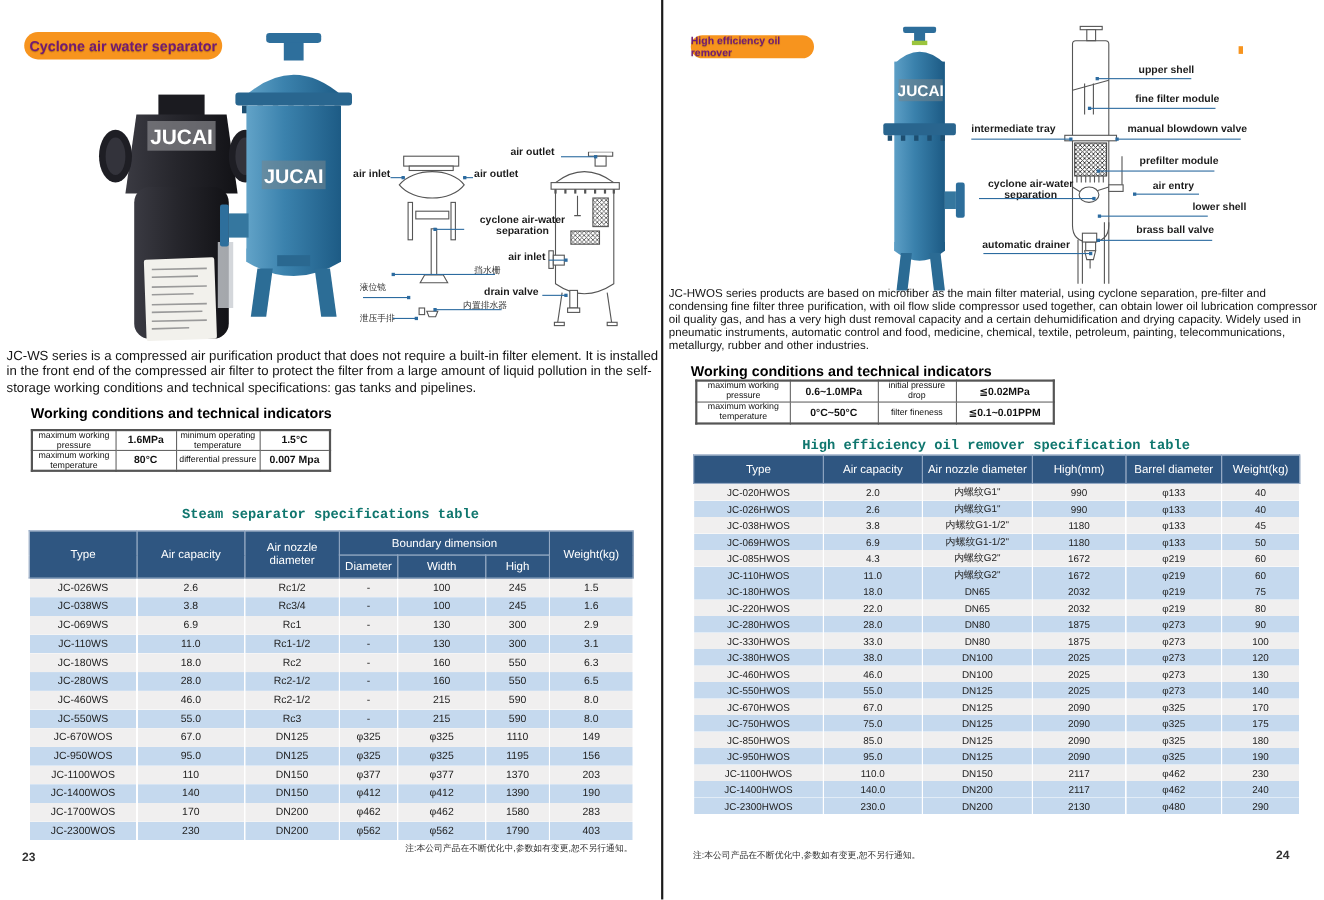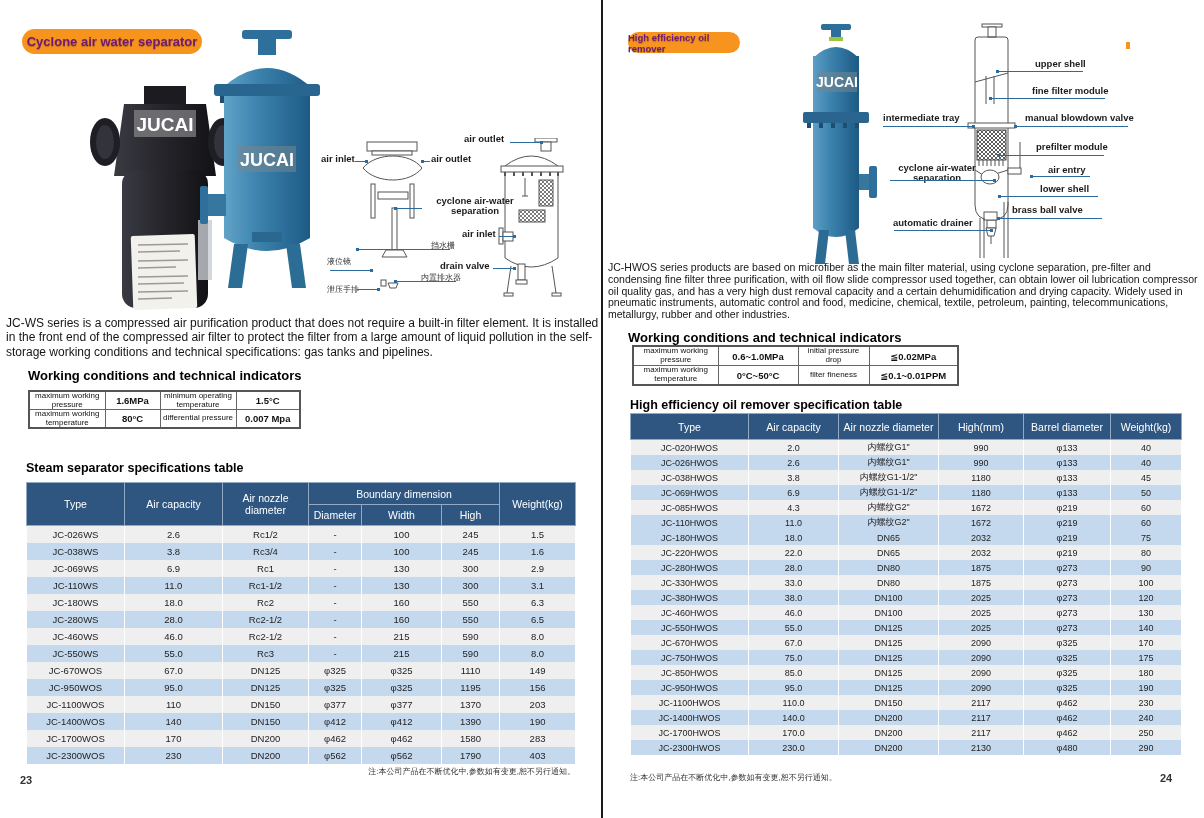--- a/index.html
+++ b/index.html
@@ -23,21 +23,21 @@
   
   .wtable{position:absolute;border-collapse:collapse;border:2px solid #555;}
   .wtable td{border:1px solid #666;text-align:center;vertical-align:middle;padding:0 2px;}
   .wtable td.lbl{font-size:8px;line-height:8.6px;color:#111;}
   .wtable td.val{font-size:9.5px;font-weight:600;color:#111;}
   .wt-l{left:28px;top:390px;}
   .wt-l td{height:17px;}
   .wt-r{left:632px;top:345px;}
   .wt-r td{height:18px;}
   
-  .spec-title{position:absolute;font-weight:bold;font-size:12.5px;text-align:left;color:#000000;}
+  .spec-title{position:absolute;font-weight:bold;font-size:12.5px;text-align:center;color:#0f766e;font-family:Liberation Mono, monospace;}
   table.spec{position:absolute;border-collapse:collapse;table-layout:fixed;}
   table.spec th{background:#2F5681;color:#fff;font-weight:normal;font-size:10.5px;
                 border:1px solid #94A9C4;padding:0;}
   table.spec td{text-align:center;color:#222;border-left:1px solid #fff;border-right:1px solid #fff;
                 padding:0;overflow:hidden;white-space:nowrap;}
   .spec-l{left:26px;top:482px;width:549px;}
   .spec-l td{height:17px;font-size:9.5px;}
   .spec-r{left:630px;top:413px;width:551px;}
   .spec-r td{height:15px;font-size:9px;}
   .spec-r th{height:25px;}
@@ -473,24 +473,24 @@
     <div class="ldot" style="left:1014px;top:125px"></div>
   <span class="dlabel" style="left:1036px;top:141px">prefilter module</span>
   <div class="leader" style="left:999px;top:155px;width:105px"></div>
     <div class="ldot" style="left:997px;top:154px"></div>
   <span class="dlabel wrap" style="left:884px;top:163px;width:106px">cyclone air-water separation</span>
   <div class="leader" style="left:890px;top:180px;width:105px"></div>
     <div class="ldot" style="left:993px;top:179px"></div>
   <span class="dlabel" style="left:1048px;top:164px">air entry</span>
   <div class="leader" style="left:1032px;top:176px;width:58px"></div>
     <div class="ldot" style="left:1030px;top:175px"></div>
-  <span class="dlabel" style="left:1040px;top:183px">lower shell</span>
+  <span class="dlabel" style="left:1084px;top:183px">lower shell</span>
   <div class="leader" style="left:1000px;top:196px;width:98px"></div>
     <div class="ldot" style="left:998px;top:195px"></div>
-  <span class="dlabel" style="left:1012px;top:204px">brass ball valve</span>
+  <span class="dlabel" style="left:1033px;top:204px">brass ball valve</span>
   <div class="leader" style="left:999px;top:218px;width:103px"></div>
     <div class="ldot" style="left:997px;top:217px"></div>
   <span class="dlabel" style="left:893px;top:217px">automatic drainer</span>
   <div class="leader" style="left:894px;top:230px;width:98px"></div>
     <div class="ldot" style="left:990px;top:229px"></div>
 
   <div class="intro intro-r">JC-HWOS series products are based on microfiber as the main filter material, using cyclone separation, pre-filter and condensing fine filter three purification, with oil flow slide compressor used together, can obtain lower oil lubrication compressor oil quality gas, and has a very high dust removal capacity and a certain dehumidification and drying capacity. Widely used in pneumatic instruments, automatic control and food, medicine, chemical, textile, petroleum, painting, telecommunications, metallurgy, rubber and other industries.</div>
 
   <div class="whead" style="left:628px;top:330px">Working conditions and technical indicators</div>
   <table class="wtable wt-r">
@@ -682,28 +682,20 @@
           <td>230</td>
         </tr>
         <tr class="even">
           <td>JC-1400HWOS</td>
           <td>140.0</td>
           <td>DN200</td>
           <td>2117</td>
           <td>φ462</td>
           <td>240</td>
         </tr>
-        <tr class="odd">
-          <td>JC-1700HWOS</td>
-          <td>170.0</td>
-          <td>DN200</td>
-          <td>2117</td>
-          <td>φ462</td>
-          <td>250</td>
-        </tr>
         <tr class="even">
           <td>JC-2300HWOS</td>
           <td>230.0</td>
           <td>DN200</td>
           <td>2130</td>
           <td>φ480</td>
           <td>290</td>
         </tr>
       </tbody>
   </table>

